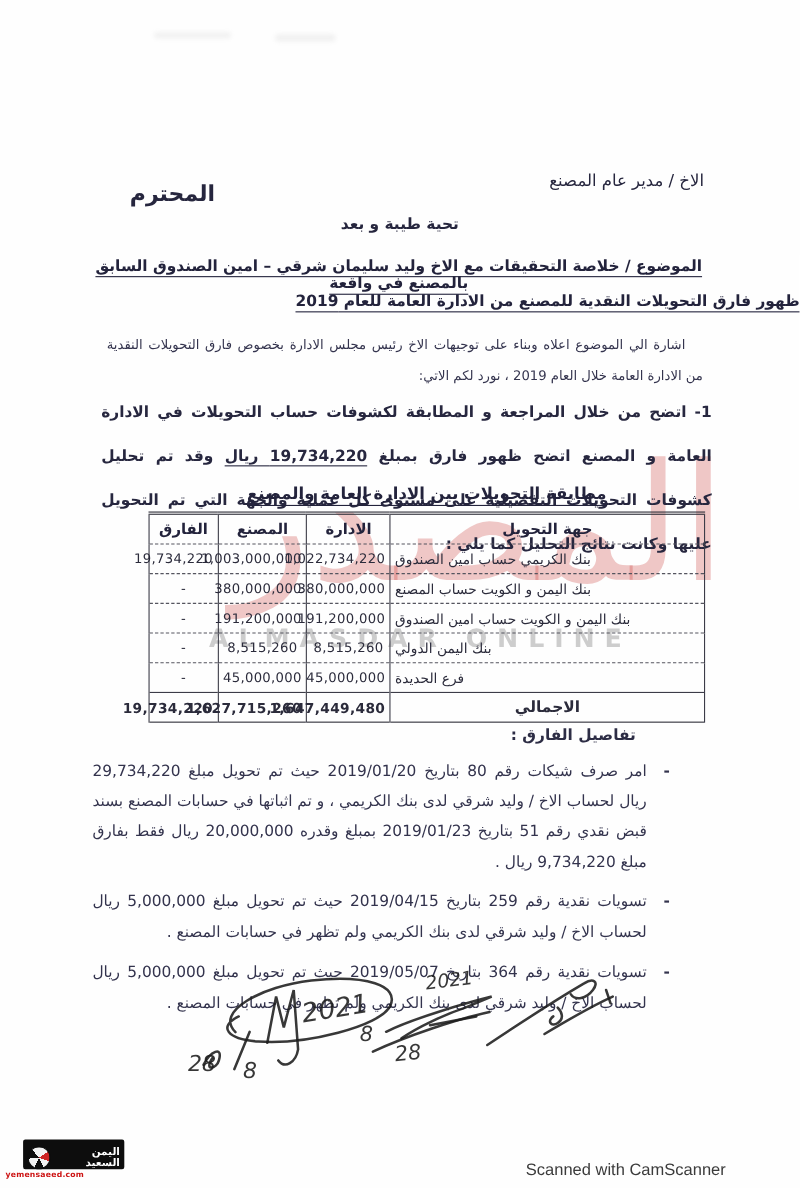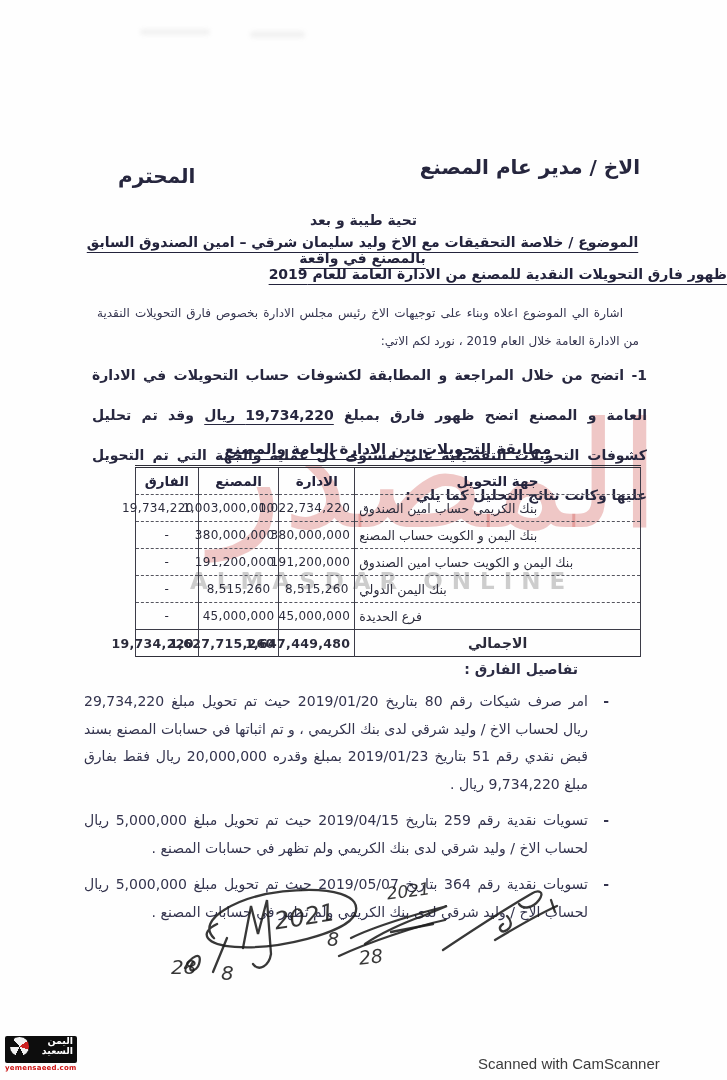--- a/index.html
+++ b/index.html
@@ -17,23 +17,23 @@
              pointer-events:none;z-index:1;direction:rtl;}
   .wm-ar{position:absolute;right:-10px;top:-28px;font-size:148px;font-weight:400;
          color:rgba(198,44,38,0.26);letter-spacing:2px;line-height:1;}
   .wm-en{position:absolute;left:60px;top:138px;font-size:23px;letter-spacing:9px;
          color:rgba(110,110,110,0.34);font-weight:700;direction:ltr;}
 
   
   .doc{position:absolute;inset:0;z-index:2;direction:rtl;color:#30304a;}
   .uline{text-decoration:underline;text-underline-offset:5px;text-decoration-thickness:1.4px;}
 
-  .addr-right{position:absolute;top:155px;right:87px;font-size:20px;font-weight:700;color:#26263e;}
+  .addr-right{position:absolute;top:155px;right:87px;font-size:15px;font-weight:400;color:#26263e;}
   .addr-left{position:absolute;top:164px;left:118px;font-size:20px;font-weight:700;color:#26263e;}
-  .greeting{position:absolute;top:212px;left:0;right:0;text-align:center;font-size:14px;
+  .greeting{position:absolute;top:196px;left:0;right:0;text-align:center;font-size:14px;
             font-weight:700;color:#26263e;}
   .subject1{position:absolute;top:234px;right:82px;left:80px;text-align:center;font-size:14px;
             font-weight:700;color:#23233c;}
   .subject2{position:absolute;top:266px;left:0;right:0;text-align:right;font-size:14px;
             font-weight:700;color:#23233c;}
   .intro{position:absolute;top:299px;right:88px;left:97px;font-size:12px;line-height:28px;
          text-align:justify;text-indent:16px;color:#34344e;}
   .item1{position:absolute;top:355px;right:80px;left:92px;font-size:14px;line-height:40px;
          text-align:justify;font-weight:700;color:#27273f;}
   .item1 .amt{text-decoration:underline;text-underline-offset:4px;}
@@ -62,22 +62,22 @@
   .bullet .dash{flex:0 0 10px;font-weight:700;}
   .bullet .btext{flex:1;text-align:justify;}
 
   
   .sig-svg{position:absolute;left:155px;top:876px;z-index:3;}
   .sig-svg path{fill:none;stroke:#1c1c1c;stroke-width:2.3;stroke-linecap:round;opacity:.88;}
   .sig-svg text{fill:#1c1c1c;font-family:"DejaVu Sans",sans-serif;opacity:.88;}
 
   
   .logo{position:absolute;left:5px;top:1036px;z-index:4;direction:ltr;}
-  .logo-box{width:72px;height:27px;background:#0d0d0d;border-radius:2px;display:flex;
-            align-items:flex-start;gap:4px;padding:0 4px;box-sizing:border-box;}
+  .logo-box{width:92px;height:27px;background:#0d0d0d;border-radius:2px;display:flex;
+            align-items:flex-end;gap:4px;padding:0 4px;box-sizing:border-box;margin-left:16px;}
   .pinwheel{width:19px;height:19px;border-radius:50%;flex:0 0 19px;
             background:conic-gradient(from 15deg,#f2f2f2 0 40deg,#cc2222 40deg 95deg,
               #f2f2f2 95deg 140deg,#0d0d0d 140deg 190deg,#f2f2f2 190deg 250deg,
               #0d0d0d 250deg 305deg,#f2f2f2 305deg 360deg);
             border:1px solid #0d0d0d;}
   .logo-text{color:#ffffff;font-size:9.5px;font-weight:700;line-height:1.05;direction:rtl;
              text-align:right;}
   .logo-url{color:#cc1111;font-size:7px;font-weight:700;margin-top:1px;letter-spacing:.2px;}
 
   .camscanner{position:absolute;left:478px;top:1055px;font-size:15px;color:#3b3b3b;

